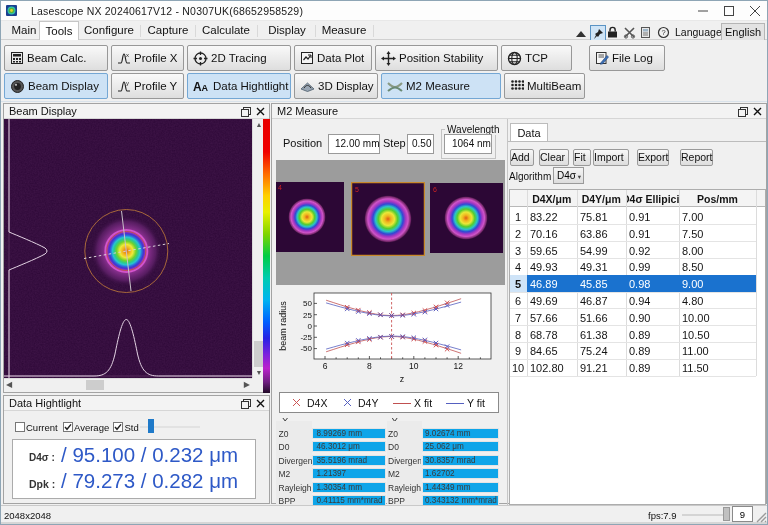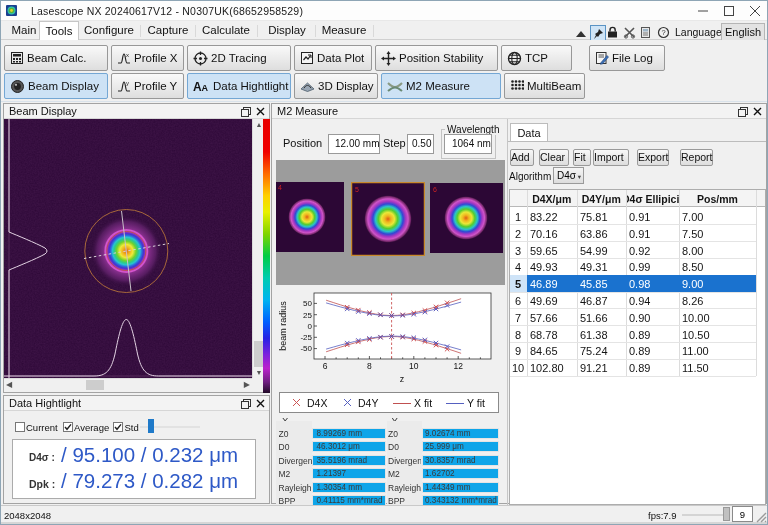--- a/index.html
+++ b/index.html
@@ -463,21 +463,21 @@
   <div id="results">
       <div class="a" style="left:4px;top:317px;width:35.5px;height:84px;background:#ebebeb"></div>
       <div class="a" style="left:114.5px;top:317px;width:35px;height:84px;background:#ebebeb"></div>
       <div class="rlbl" style="left:6.5px;top:325px;width:33px">Z0</div>
       <div class="rval" style="left:39.5px;top:324px;width:74.5px;height:11px;padding-left:4px">8.99269 mm</div>
       <div class="rlbl" style="left:116px;top:325px;width:33px">Z0</div>
       <div class="rval" style="left:149.5px;top:324px;width:77px;height:11px;padding-left:2.5px">9.02674 mm</div>
       <div class="rlbl" style="left:6.5px;top:338.4px;width:33px">D0</div>
       <div class="rval" style="left:39.5px;top:337.4px;width:74.5px;height:11px;padding-left:4px">46.3012 μm</div>
       <div class="rlbl" style="left:116px;top:338.4px;width:33px">D0</div>
-      <div class="rval" style="left:149.5px;top:337.4px;width:77px;height:11px;padding-left:2.5px">25.999 μm</div>
+      <div class="rval" style="left:149.5px;top:337.4px;width:77px;height:11px;padding-left:2.5px">25.062 μm</div>
       <div class="rlbl" style="left:6.5px;top:351.8px;width:33px">Divergence</div>
       <div class="rval" style="left:39.5px;top:350.8px;width:74.5px;height:11px;padding-left:4px">35.5196 mrad</div>
       <div class="rlbl" style="left:116px;top:351.8px;width:33px">Divergence</div>
       <div class="rval" style="left:149.5px;top:350.8px;width:77px;height:11px;padding-left:2.5px">30.8357 mrad</div>
       <div class="rlbl" style="left:6.5px;top:365.2px;width:33px">M2</div>
       <div class="rval" style="left:39.5px;top:364.2px;width:74.5px;height:11px;padding-left:4px">1.21397</div>
       <div class="rlbl" style="left:116px;top:365.2px;width:33px">M2</div>
       <div class="rval" style="left:149.5px;top:364.2px;width:77px;height:11px;padding-left:2.5px">1.62702</div>
       <div class="rlbl" style="left:6.5px;top:378.6px;width:33px">Rayleigh</div>
       <div class="rval" style="left:39.5px;top:377.6px;width:74.5px;height:11px;padding-left:4px">1.30354 mm</div>
@@ -543,21 +543,21 @@
       <div class="cell" style="left:0;top:86.2px;width:16px;text-align:center;color:#111;font-weight:bold;">5</div>
       <div class="cell" style="left:20px;top:86.2px;color:#fff">46.89</div>
       <div class="cell" style="left:70px;top:86.2px;color:#fff">45.85</div>
       <div class="cell" style="left:119px;top:86.2px;color:#fff">0.98</div>
       <div class="cell" style="left:172px;top:86.2px;color:#fff">9.00</div>
       <div class="a" style="left:0;top:118.3px;width:246px;height:1px;background:#e4e4e4"></div>
       <div class="cell" style="left:0;top:103px;width:16px;text-align:center;color:#141414;">6</div>
       <div class="cell" style="left:20px;top:103px;color:#141414">49.69</div>
       <div class="cell" style="left:70px;top:103px;color:#141414">46.87</div>
       <div class="cell" style="left:119px;top:103px;color:#141414">0.94</div>
-      <div class="cell" style="left:172px;top:103px;color:#141414">8.26</div>
+      <div class="cell" style="left:172px;top:103px;color:#141414">4.80</div>
       <div class="a" style="left:0;top:135.10000000000002px;width:246px;height:1px;background:#e4e4e4"></div>
       <div class="cell" style="left:0;top:119.80000000000001px;width:16px;text-align:center;color:#141414;">7</div>
       <div class="cell" style="left:20px;top:119.80000000000001px;color:#141414">57.66</div>
       <div class="cell" style="left:70px;top:119.80000000000001px;color:#141414">51.66</div>
       <div class="cell" style="left:119px;top:119.80000000000001px;color:#141414">0.90</div>
       <div class="cell" style="left:172px;top:119.80000000000001px;color:#141414">10.00</div>
       <div class="a" style="left:0;top:151.90000000000003px;width:246px;height:1px;background:#e4e4e4"></div>
       <div class="cell" style="left:0;top:136.60000000000002px;width:16px;text-align:center;color:#141414;">8</div>
       <div class="cell" style="left:20px;top:136.60000000000002px;color:#141414">68.78</div>
       <div class="cell" style="left:70px;top:136.60000000000002px;color:#141414">61.38</div>

